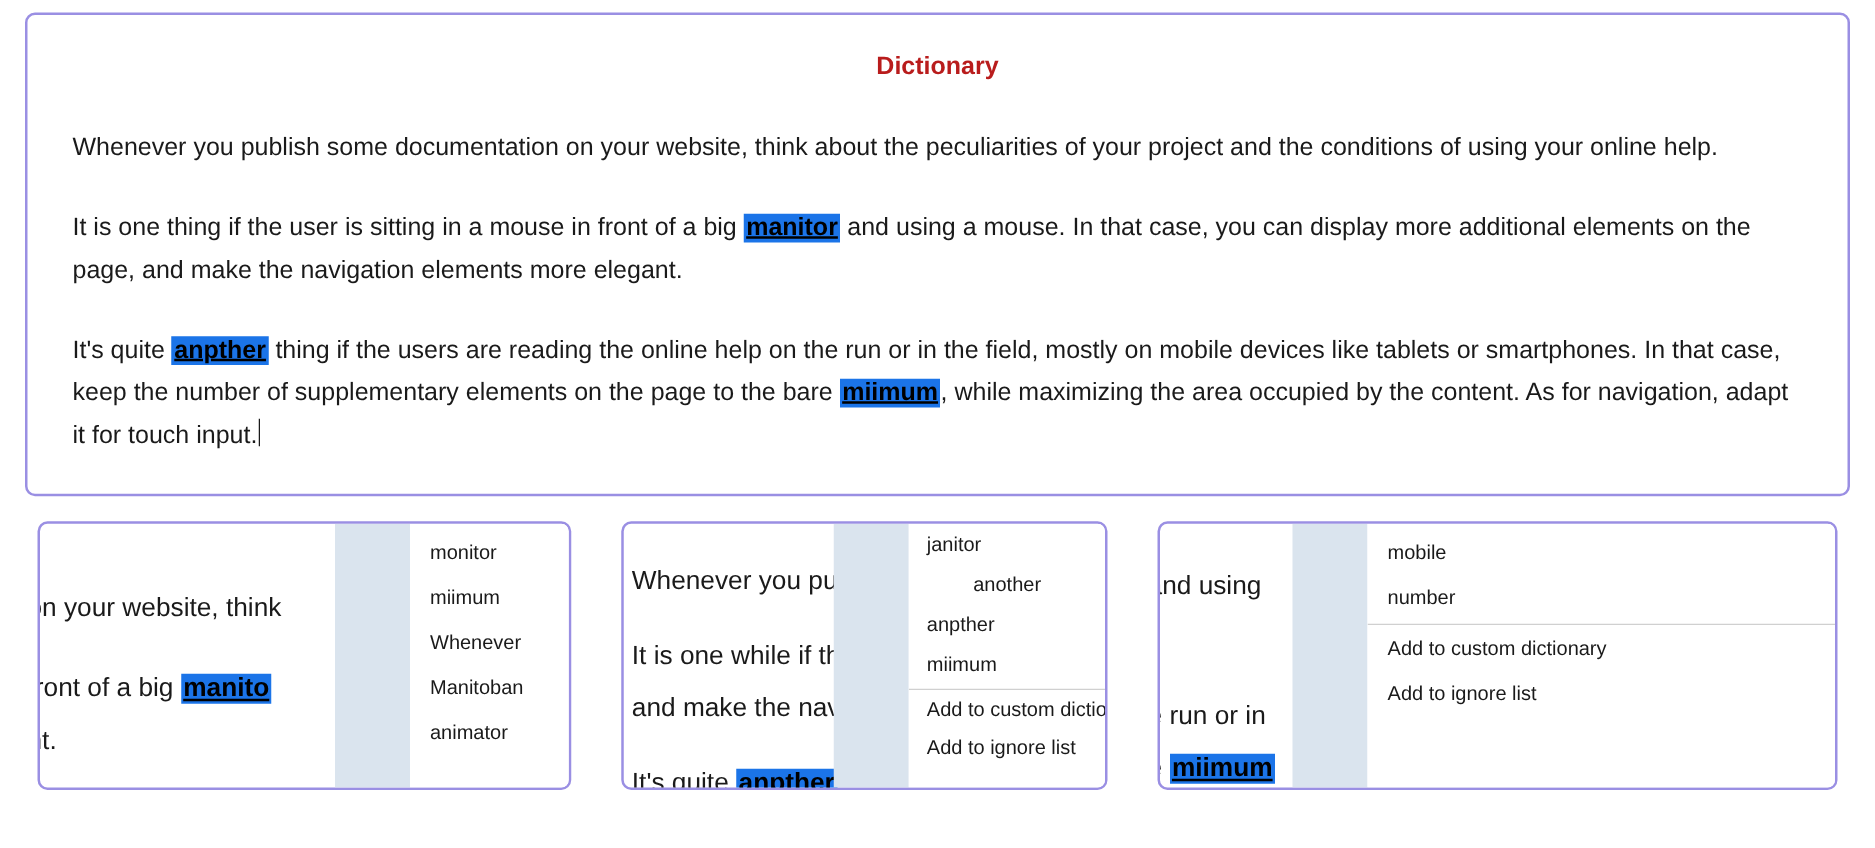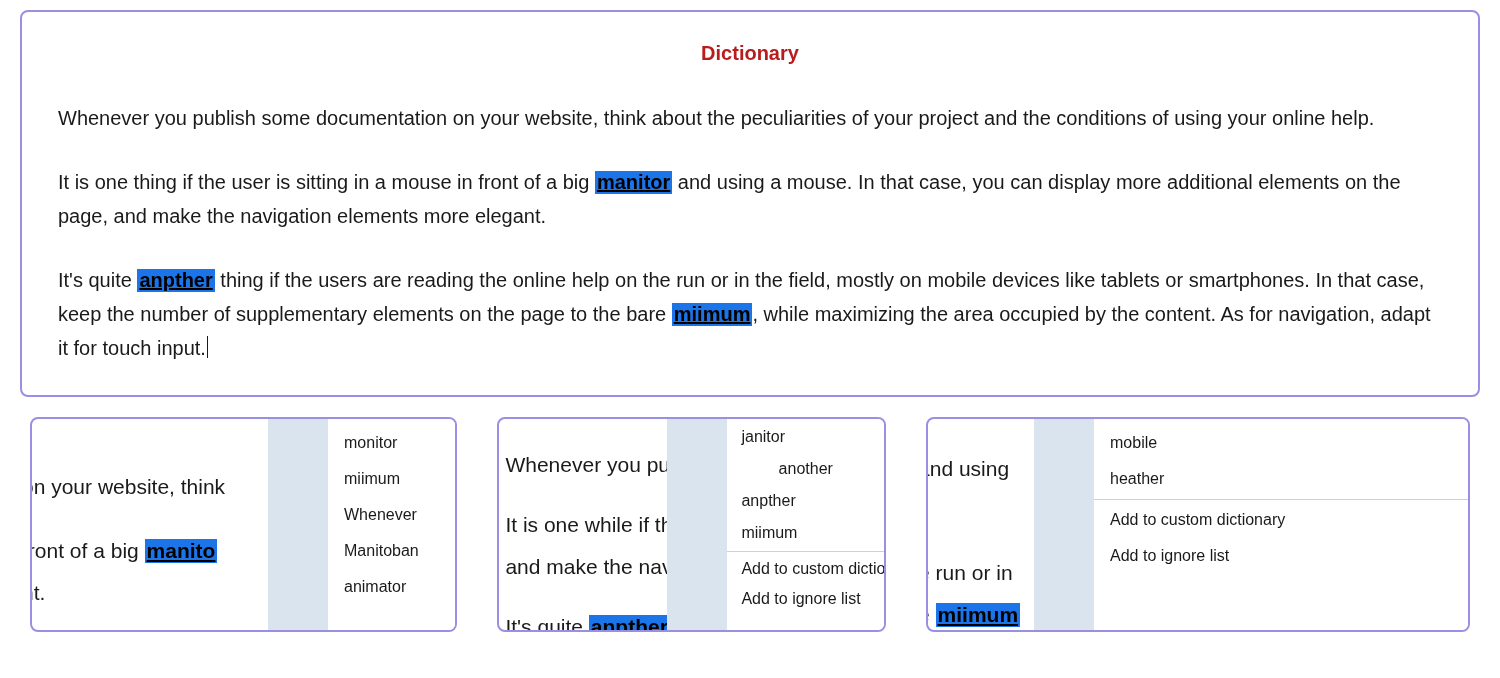--- a/index.html
+++ b/index.html
@@ -174,20 +174,20 @@
     <div class="under clip-left" style="top:28px;">
       <span class="line" style="margin-bottom:68px;">and using</span>
       <span class="line tight">e run or in</span>
       <span class="line">
         <span>e </span><span class="misspell">miimum</span>
       </span>
     </div>
     <div class="scroll-stub"></div>
     <div class="menu">
       <div class="menu-item">mobile</div>
-      <div class="menu-item">heather</div>
+      <div class="menu-item">number</div>
       <div class="menu-sep"></div>
       <div class="menu-item">Add to custom dictionary</div>
       <div class="menu-item">Add to ignore list</div>
     </div>
   </div>
 
 </div>
 
 </body></html>

